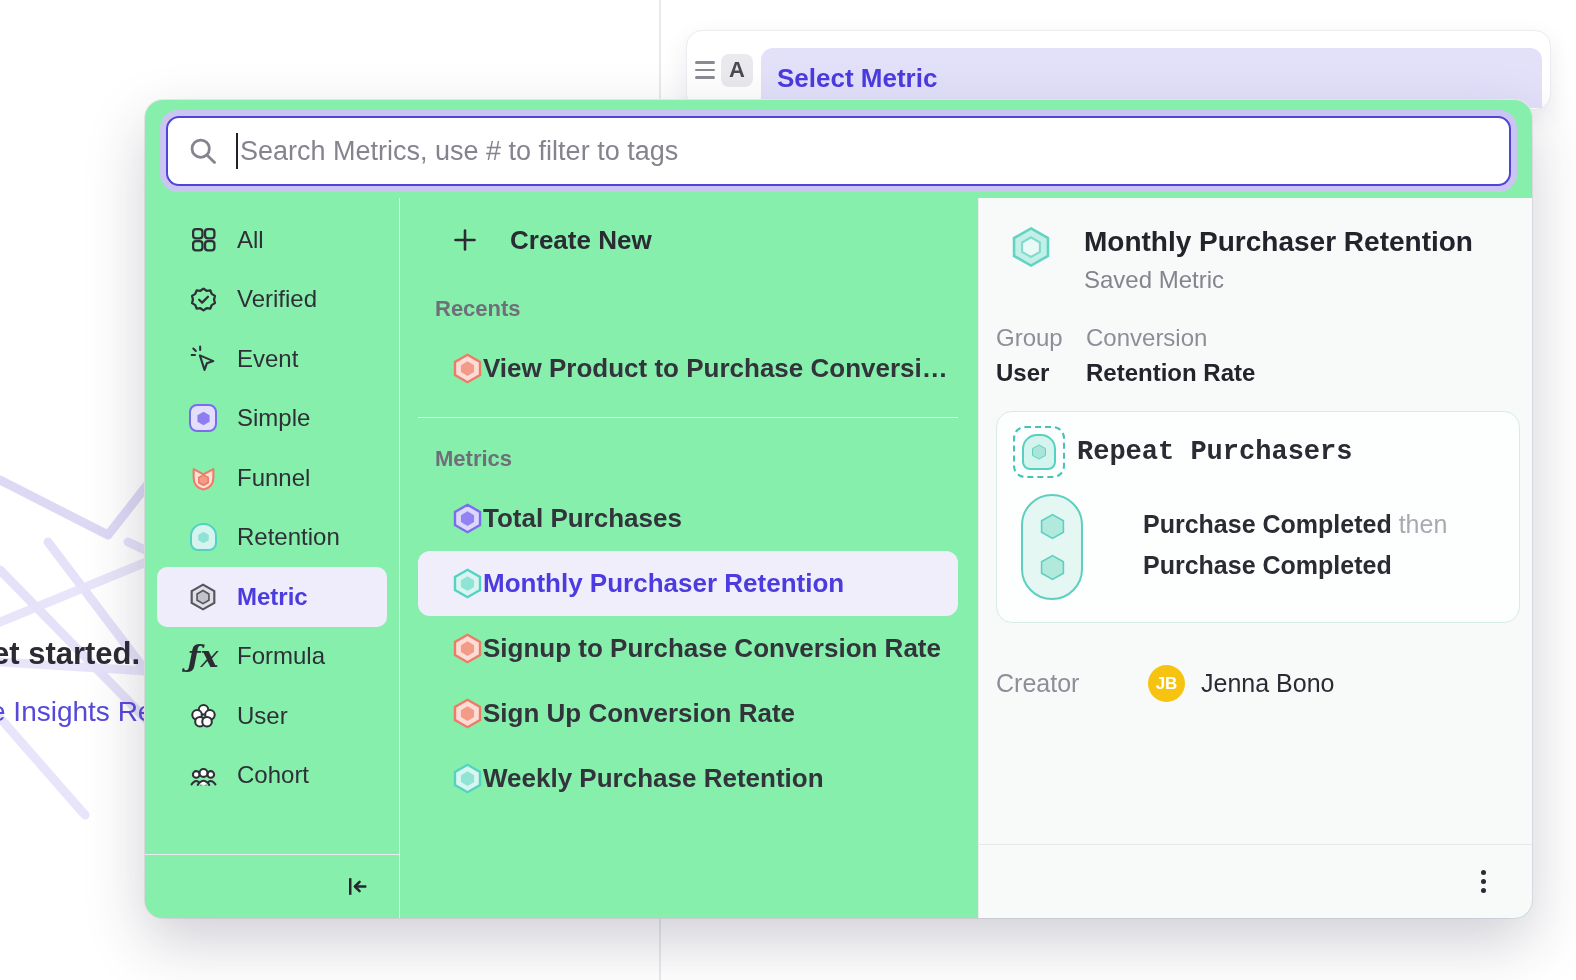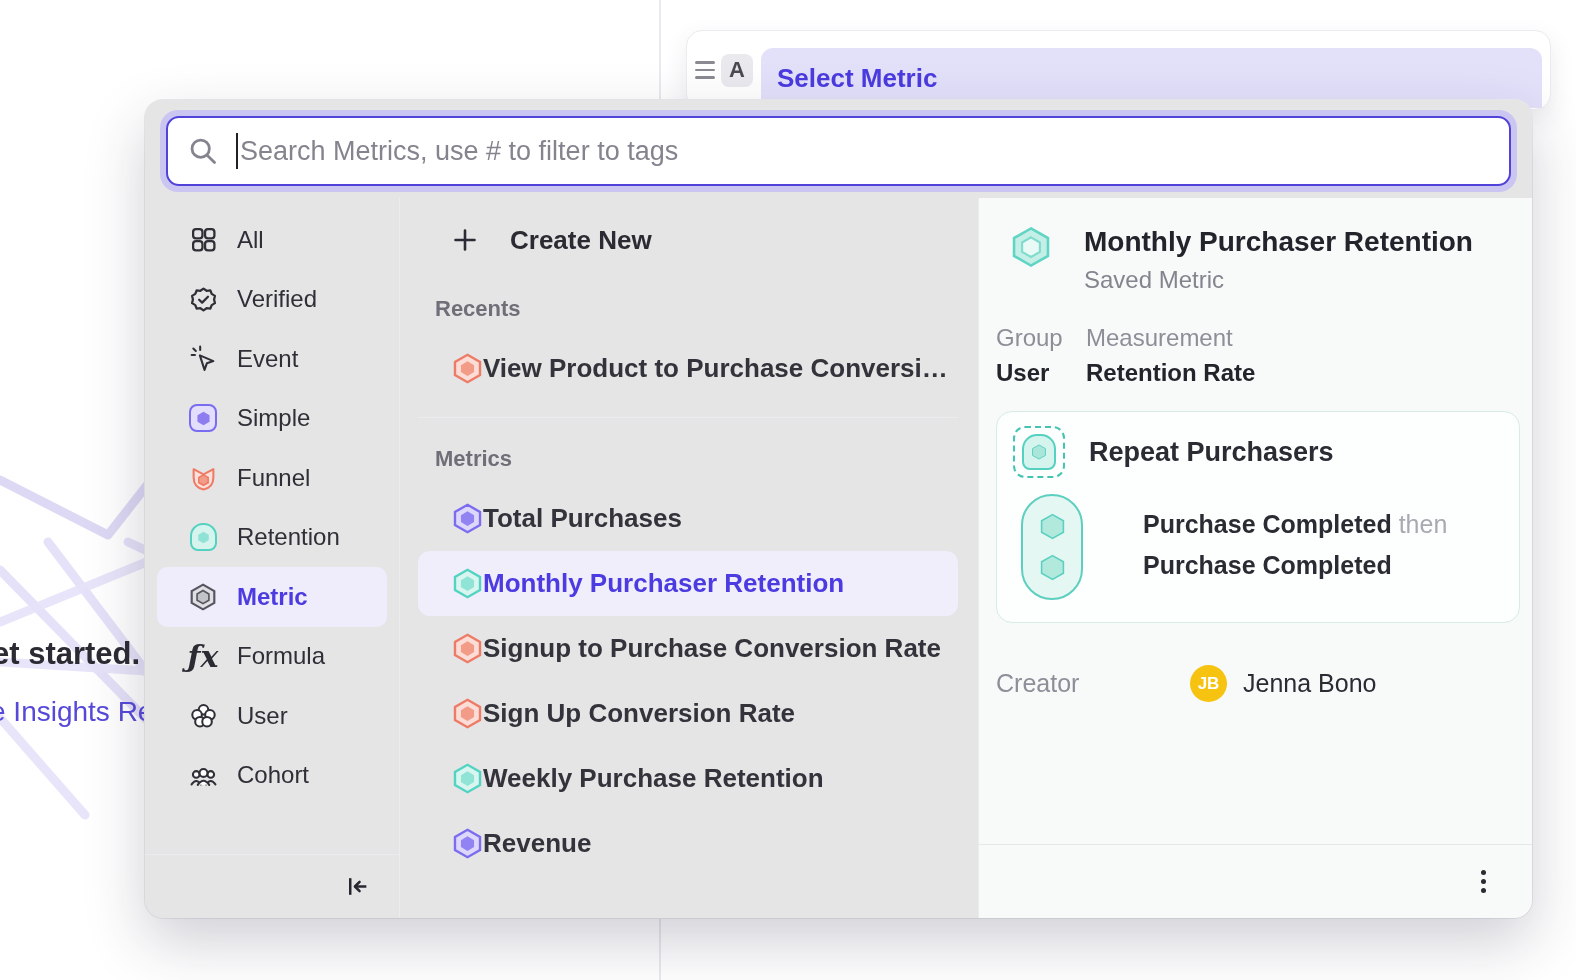--- a/index.html
+++ b/index.html
@@ -31,21 +31,21 @@
   }
   .select-metric-pill {
     flex:1; height:60px; margin-top:16px; background:#e3e0fa; border-radius:12px 12px 0 0;
     display:flex; align-items:center; padding-left:16px;
     font-size:26px; font-weight:600; color:#4b3be0;
   }
 
   
   .modal {
     position:absolute; left:145px; top:100px; width:1387px; height:818px;
-    background:#e5e5e5; border-radius:18px; z-index:5;
+    background:#86efac; border-radius:18px; z-index:5;
     box-shadow:0 24px 60px rgba(40,40,70,0.22), 0 0 0 1px #ececf0;
     display:flex; flex-direction:column; overflow:hidden;
   }
 
   
   .search-halo { margin:10px 15px 6px; background:#cbc5f2; border-radius:18px; padding:6px; }
   .search-field {
     background:#ffffff; border:2.5px solid #5143d9; border-radius:13px; height:70px;
     display:flex; align-items:center; padding:0 20px;
   }
@@ -100,34 +100,34 @@
   .det-title { font-size:28px; font-weight:700; color:#23232b; }
   .det-subtitle { font-size:24px; color:#84848e; margin-top:8px; }
   .det-meta { display:flex; margin:30px 20px 0 17px; }
   .meta-col1 { width:90px; }
   .meta-label { font-size:24px; color:#8e8e98; }
   .meta-value { font-size:24px; font-weight:700; color:#23232b; margin-top:7px; }
   .det-card {
     margin:24px 12px 0 17px; background:#fdfefe; border:1.5px solid #d7ece7; border-radius:16px;
     padding:14px 16px 22px;
   }
-  .card-head { display:flex; align-items:center; gap:24px; }
+  .card-head { display:flex; align-items:center; gap:12px;font-family:Liberation Mono, monospace; }
   .dashed-box { width:52px; height:52px; border:2px dashed #45c4b3; border-radius:12px;
                 display:flex; align-items:center; justify-content:center; flex:0 0 auto; }
   .card-title { font-size:27px; font-weight:700; color:#2b2b33; }
   .card-steps { display:flex; margin-top:16px; margin-left:8px;gap:40px; }
   .capsule { width:62px; height:106px; border:2px solid #5dcfbf; border-radius:31px; background:#e4f7f3;
              display:flex; flex-direction:column; align-items:center; justify-content:center; gap:14px; flex:0 0 auto; }
   .step-text { margin-left:20px; font-size:25px; line-height:41px; padding-top:10px; }
   .step-event { font-weight:700; color:#2b2b33; }
   .step-then { color:#a9a9b2; font-weight:500; }
   .creator-row { display:flex; align-items:center; margin:42px 20px 0 17px; }
   .creator-label { font-size:25px; color:#8e8e98; width:152px; }
   .avatar { width:37px; height:37px; border-radius:50%; background:#f6c410; color:#ffffff;
-            font-size:17px; font-weight:700; display:flex; align-items:center; justify-content:center;margin-left:42px; }
+            font-size:17px; font-weight:700; display:flex; align-items:center; justify-content:center; }
   .creator-name { font-size:25px; color:#2b2b33; font-weight:500; margin-left:16px; }
   .det-footer { margin-top:auto; border-top:1px solid #e4e9e8; height:74px;
                 display:flex; align-items:center; justify-content:flex-end; padding-right:40px; }
   .kebab { display:flex; flex-direction:column; gap:4px; cursor:pointer; padding:6px; }
   .kebab i { width:5px; height:5px; border-radius:50%; background:#2b2b33; display:block; }
 </style>
 </head>
 <body>
 
 <div class="bg-vdivider"></div>
@@ -352,27 +352,20 @@
       </div>
 
       <div class="list-row">
         <svg width="31" height="31" viewBox="0 0 26 26" fill="none">
           <polygon points="13,1.5 23.5,7.5 23.5,18.5 13,24.5 2.5,18.5 2.5,7.5" fill="#d9f5f0" stroke="#53d3c2" stroke-width="2"></polygon>
           <polygon points="13,7 18.5,10.2 18.5,16 13,19.2 7.5,16 7.5,10.2" fill="#8fe4d6"></polygon>
         </svg>
         <span>Weekly Purchase Retention</span>
       </div>
 
-      <div class="list-row">
-        <svg width="31" height="31" viewBox="0 0 26 26" fill="none">
-          <polygon points="13,1.5 23.5,7.5 23.5,18.5 13,24.5 2.5,18.5 2.5,7.5" fill="#ddd8fb" stroke="#7b6cf0" stroke-width="2"></polygon>
-          <polygon points="13,7 18.5,10.2 18.5,16 13,19.2 7.5,16 7.5,10.2" fill="#9183f2"></polygon>
-        </svg>
-        <span>Revenue</span>
-      </div>
     </div>
 
     <div class="details">
 
       <div class="det-header">
         <svg width="42" height="42" viewBox="0 0 26 26" fill="none" style="flex:0 0 auto;">
           <polygon points="13,1.5 23.5,7.5 23.5,18.5 13,24.5 2.5,18.5 2.5,7.5" fill="#c4efe7" stroke="#62d4c4" stroke-width="1.6"></polygon>
           <polygon points="13,7 18.5,10.2 18.5,16 13,19.2 7.5,16 7.5,10.2" fill="#e9faf6" stroke="#7fdccd" stroke-width="1.3"></polygon>
         </svg>
         <div>
@@ -380,21 +373,21 @@
           <div class="det-subtitle">Saved Metric</div>
         </div>
       </div>
 
       <div class="det-meta">
         <div class="meta-col1">
           <div class="meta-label">Group</div>
           <div class="meta-value">User</div>
         </div>
         <div>
-          <div class="meta-label">Measurement</div>
+          <div class="meta-label">Conversion</div>
           <div class="meta-value">Retention Rate</div>
         </div>
       </div>
 
       <div class="det-card">
         <div class="card-head">
           <span class="dashed-box">
             <span class="arch" style="width:34px;height:36px;border-radius:15px 15px 8px 8px;">
               <svg width="16" height="16" viewBox="0 0 26 26">
                   <polygon points="13,1.5 23.5,7.5 23.5,18.5 13,24.5 2.5,18.5 2.5,7.5" fill="#a9e6d9" stroke="#57cfbf" stroke-width="1.5"></polygon>

